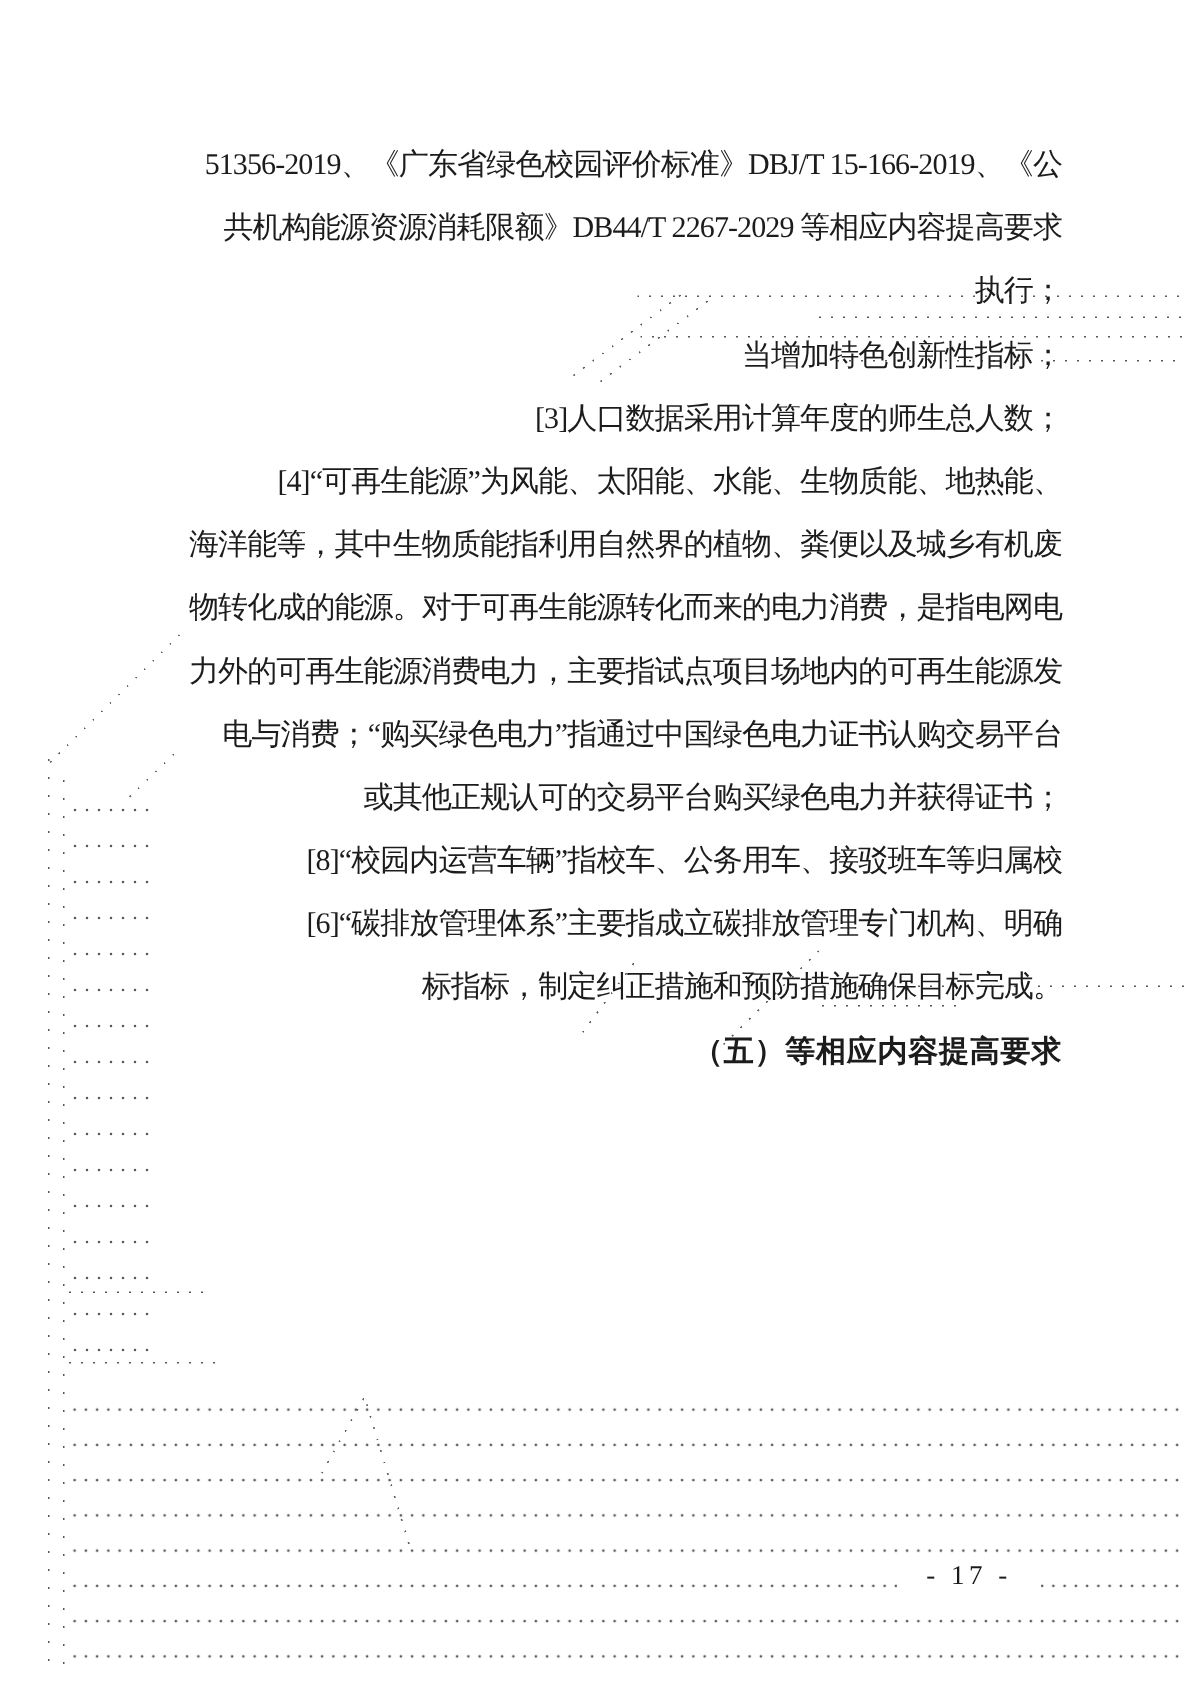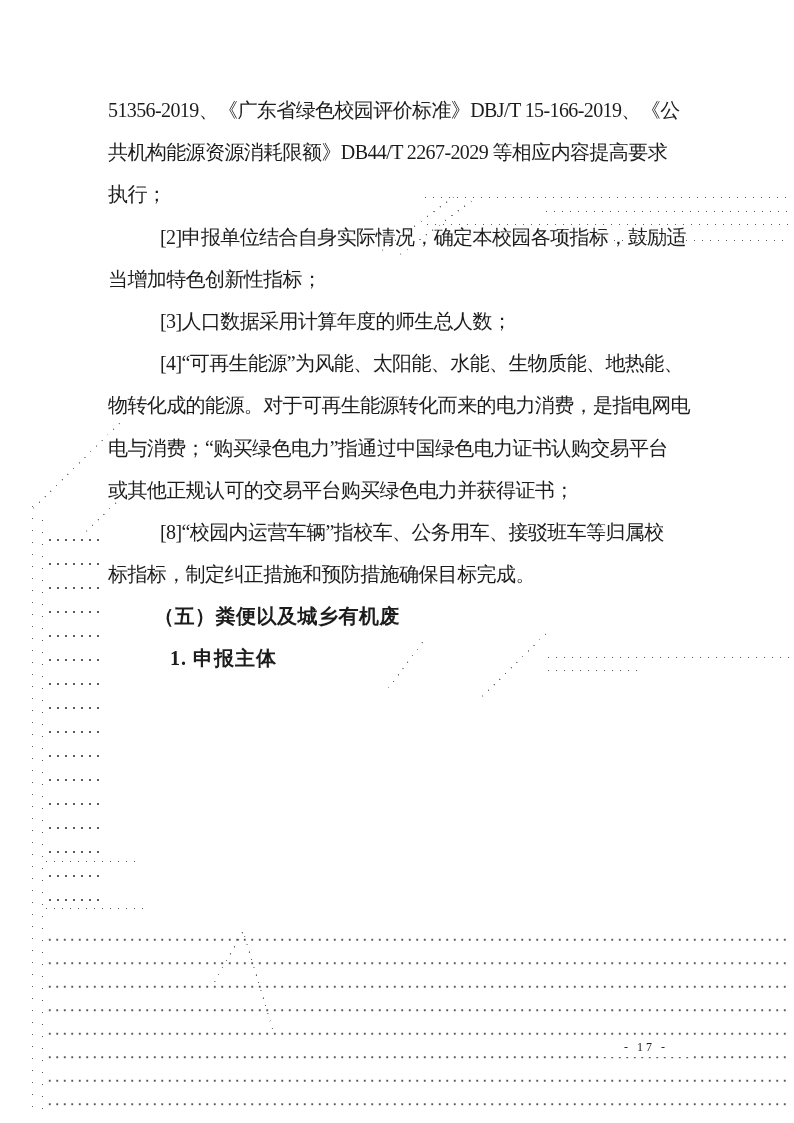--- a/index.html
+++ b/index.html
@@ -12,27 +12,28 @@
     color:#1c1c1c;
   }
   
   .textblock{
     position:absolute;left:108px;top:89px;width:600px;
   }
   .line{
     height:42.2px;line-height:42.2px;
     font-size:20px;letter-spacing:-0.6px;
     white-space:nowrap;
+    text-align:right;
   }
   .line.indent{padding-left:52px;}
   .line.h1{padding-left:46px;font-weight:700;letter-spacing:0.5px;}
   .line.h2{padding-left:62px;font-weight:700;letter-spacing:1px;}
   .pagenum{
     position:absolute;left:598px;top:1038px;width:96px;
-    text-align:center;font-size:12px;letter-spacing:3px;
+    text-align:center;font-size:18px;letter-spacing:3px;
     background:#fff;padding:2px 0;
   }
   
   .artifacts{position:absolute;inset:0;opacity:.85;}
   .row{
     position:absolute;height:1px;
     background:repeating-linear-gradient(90deg,#3c3c3c 0 1.2px,transparent 1.2px 8px);
   }
   .vcol{
     position:absolute;width:1px;
@@ -81,28 +82,29 @@
     <div class="field" style="left:46px;top:928px;width:744px;height:186px;background-size:7.5px 23.5px;"></div>
 
     <div class="diag" style="left:214px;top:982px;width:58px;transform:rotate(-60.7deg);"></div>
     <div class="diag" style="left:245px;top:936px;width:101px;transform:rotate(73.2deg);"></div>
   </div>
 
   <div class="textblock">
     <div class="line">51356-2019、《广东省绿色校园评价标准》DBJ/T 15-166-2019、《公</div>
     <div class="line">共机构能源资源消耗限额》DB44/T 2267-2029 等相应内容提高要求</div>
     <div class="line">执行；</div>
-    <div class="line indent">[2]申报单位结合自身实际情况，确定本校园各项指标，鼓励适</div>
     <div class="line">当增加特色创新性指标；</div>
     <div class="line indent">[3]人口数据采用计算年度的师生总人数；</div>
     <div class="line indent">[4]“可再生能源”为风能、太阳能、水能、生物质能、地热能、</div>
+    <div class="line">海洋能等，其中生物质能指利用自然界的植物、粪便以及城乡有机废</div>
     <div class="line">物转化成的能源。对于可再生能源转化而来的电力消费，是指电网电</div>
+    <div class="line">力外的可再生能源消费电力，主要指试点项目场地内的可再生能源发</div>
     <div class="line">电与消费；“购买绿色电力”指通过中国绿色电力证书认购交易平台</div>
     <div class="line">或其他正规认可的交易平台购买绿色电力并获得证书；</div>
     <div class="line indent">[8]“校园内运营车辆”指校车、公务用车、接驳班车等归属校</div>
+    <div class="line indent">[6]“碳排放管理体系”主要指成立碳排放管理专门机构、明确</div>
     <div class="line">标指标，制定纠正措施和预防措施确保目标完成。</div>
-    <div class="line h1">（五）粪便以及城乡有机废</div>
-    <div class="line h2">1. 申报主体</div>
+    <div class="line h1">（五）等相应内容提高要求</div>
   </div>
 
   <div class="pagenum">- 17 -</div>
 
 </div>
 
 </body></html>

